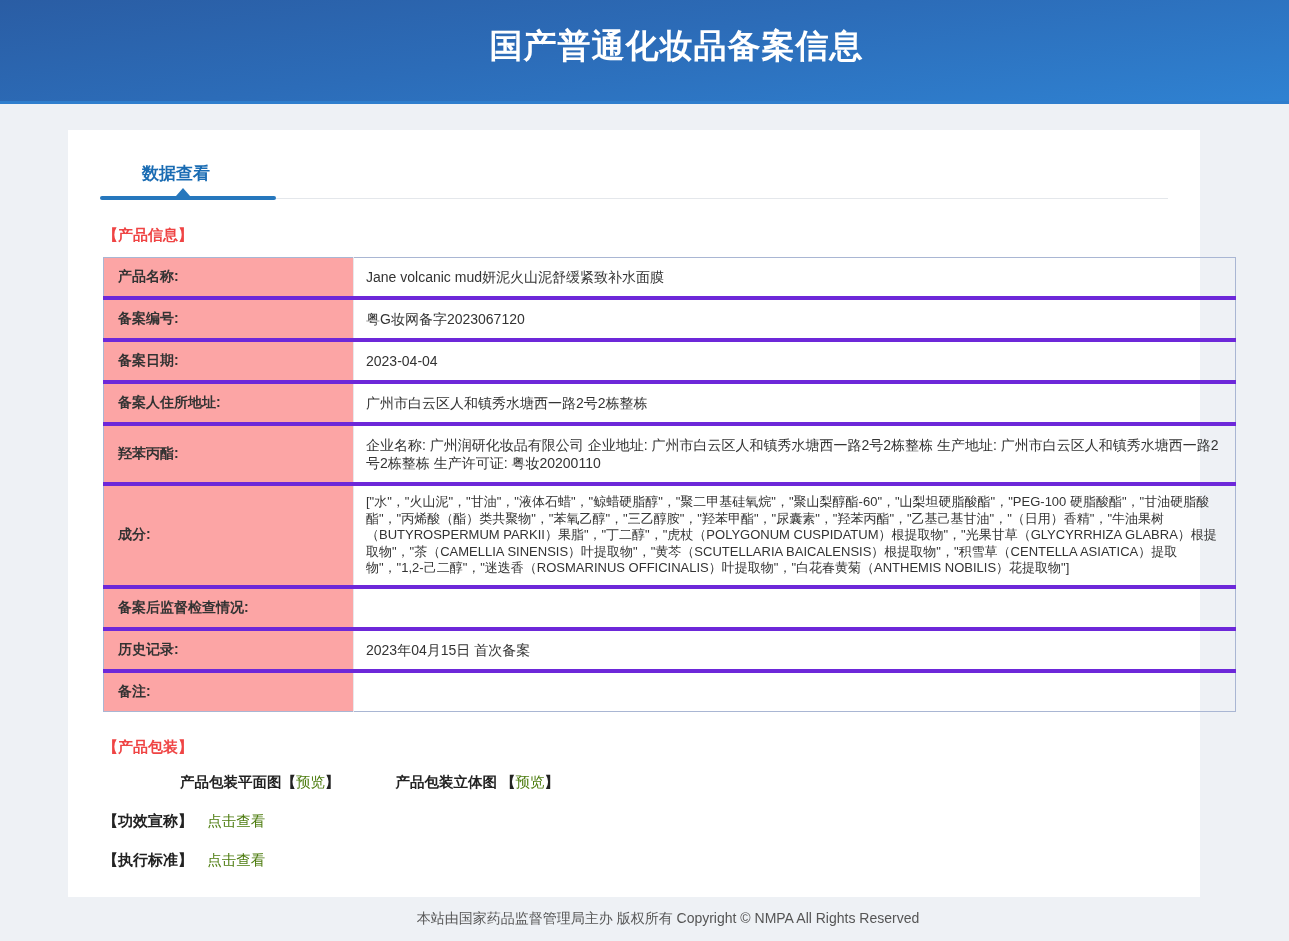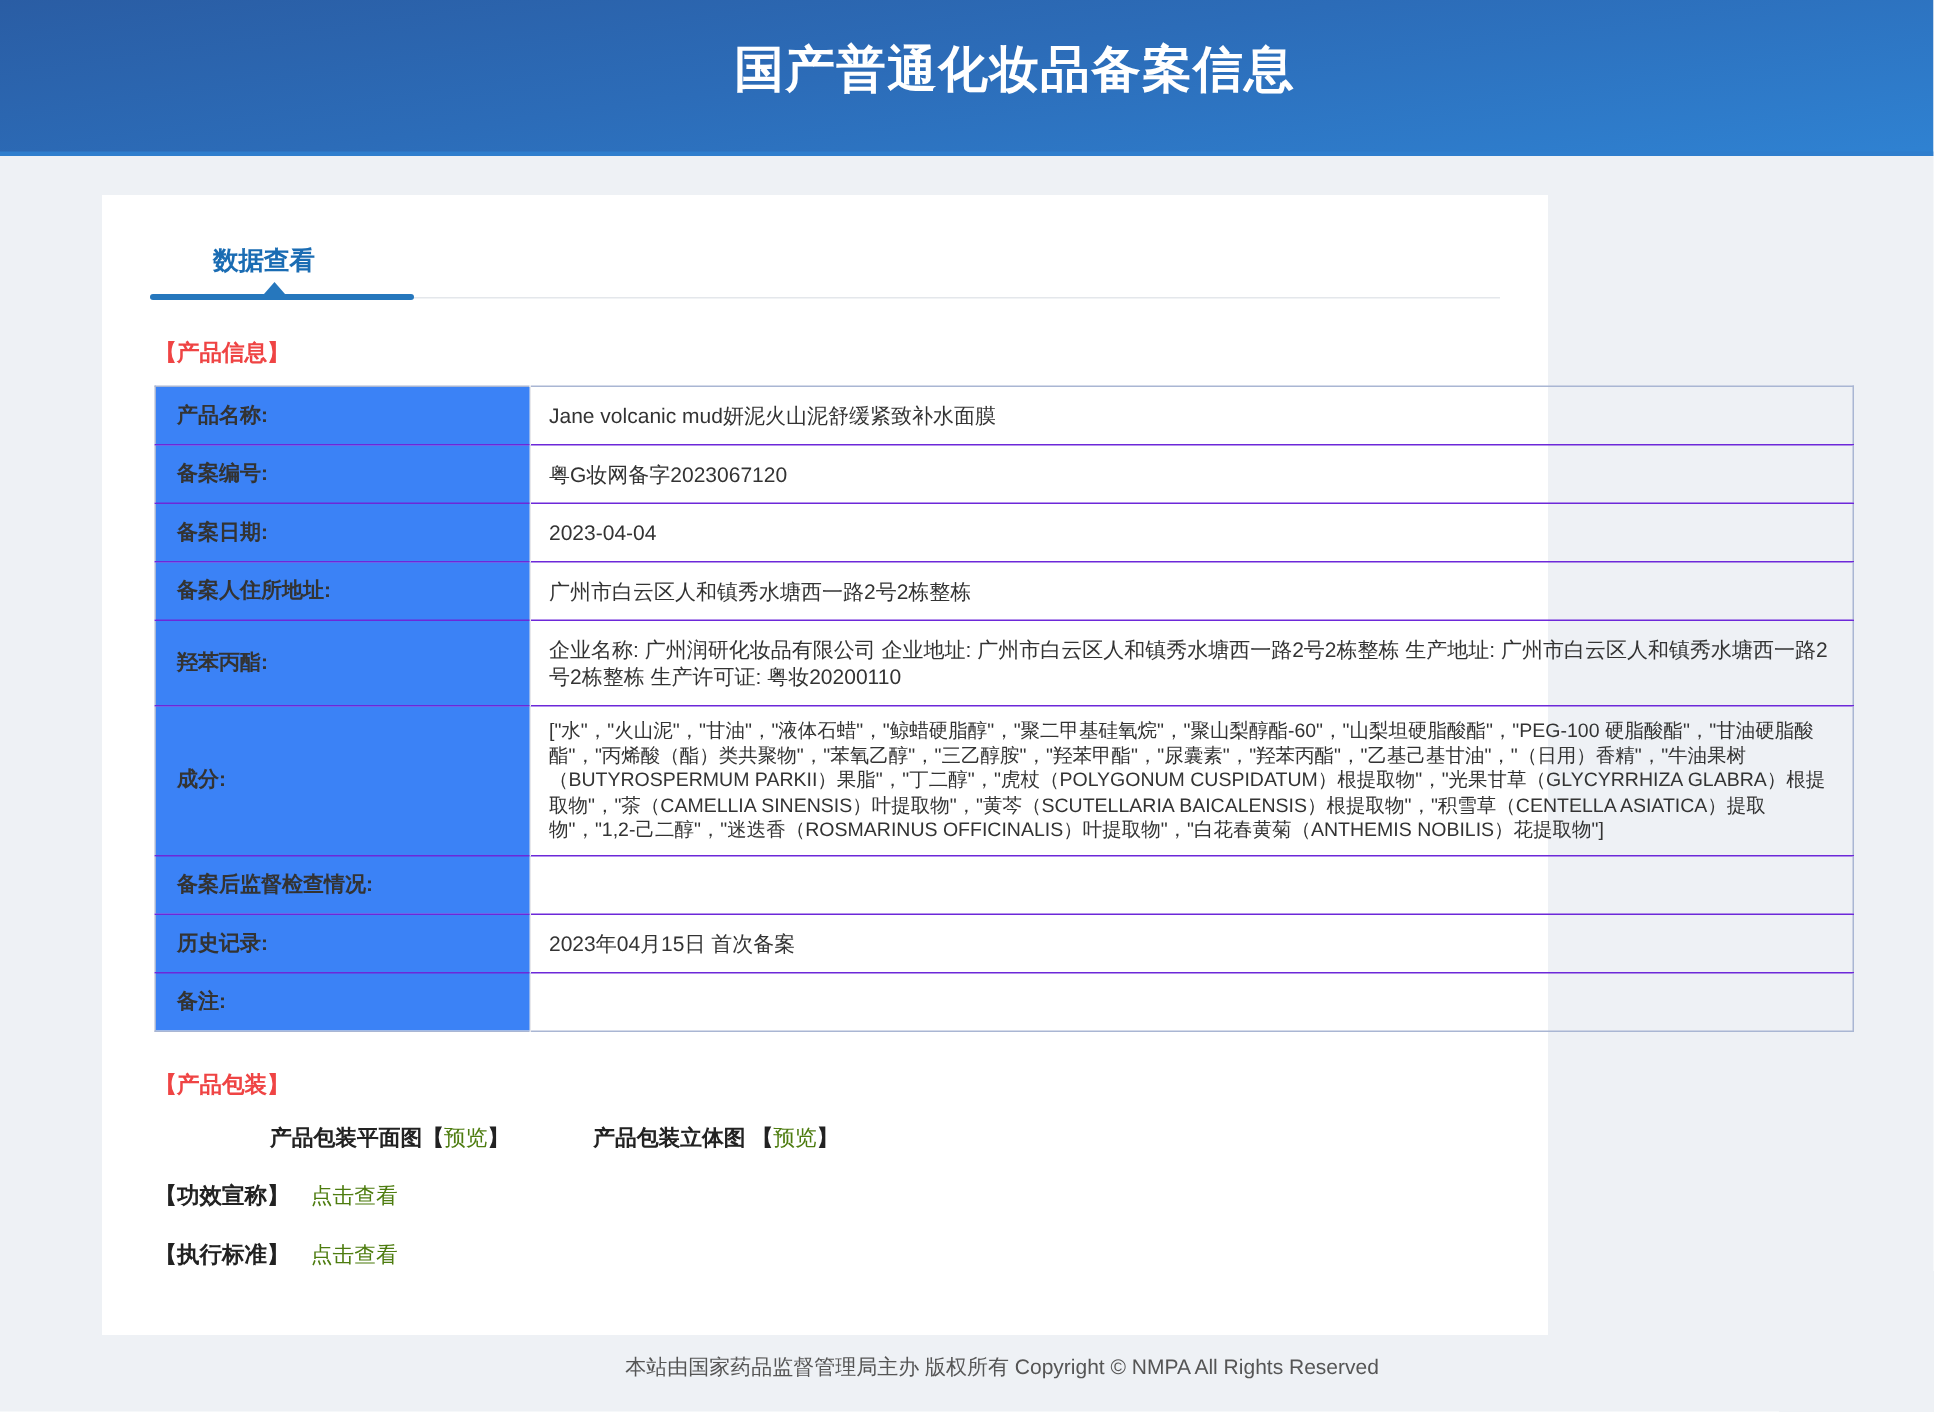--- a/index.html
+++ b/index.html
@@ -28,21 +28,21 @@
     margin: 0;
     padding: 24px 0 0 64px;
     font-size: 33px;
     font-weight: bold;
     color: #ffffff;
     letter-spacing: 1px;
   }
 
   
   .card {
-    width: 964px;
+    width: 1132px;
     margin: 26px 0 0 68px;
     background: #ffffff;
     min-height: 760px;
     position: relative;
     padding-bottom: 27px;
   }
 
   
   .tab-bar { position: relative; height: 70px; }
   .tab-label {
@@ -75,25 +75,25 @@
   
   .info-table {
     width: 1133px;
     margin-left: 35px;
     border-collapse: collapse;
     border: 1px solid #a9b6d3;
     font-size: 14px;
     color: #333;
     table-layout: fixed;
   }
-  .info-table td { border-top: 1px solid #6d28d9; }
+  .info-table td { border-top: 4px solid #6d28d9; }
   .info-table tr:first-child td { border-top: none; }
   .info-table td.cell-label {
     width: 250px;
-    background: #3b82f6;
+    background: #fca5a5;
     font-weight: bold;
     color: #333;
     padding: 10px 10px 10px 14px;
     height: 39px;
     border-right: 1px solid #e8e8eb;
     vertical-align: middle;
   }
   .info-table td.cell-value {
     padding: 10px 16px 10px 12px;
     height: 39px;

